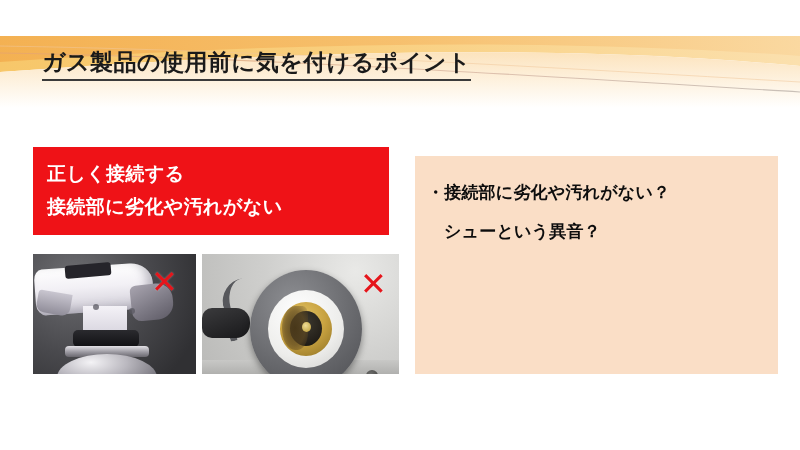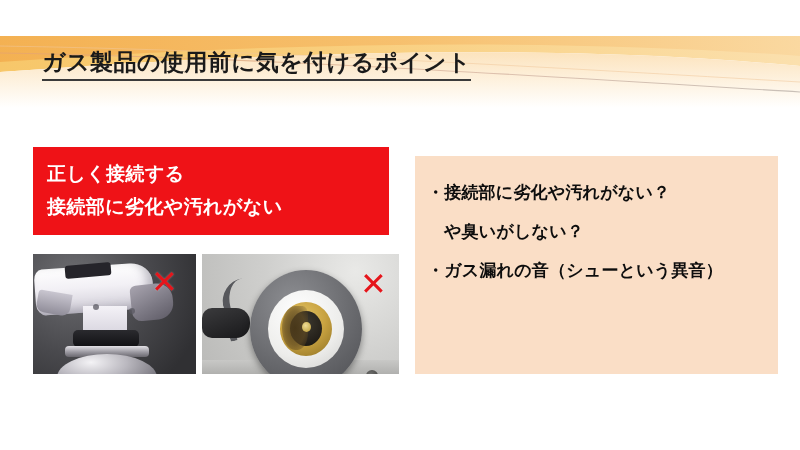--- a/index.html
+++ b/index.html
@@ -396,22 +396,21 @@
       <div class="plate-hole1"></div>
       <div class="plate-hole2"></div>
       <div class="plate-hole3"></div>
       <div class="x-mark x-right">✕</div>
     </div>
 
   </div>
 
   <div class="peach-panel">
     <div class="q-line">・接続部に劣化や汚れがない？</div>
-    <div class="q-line indent">や臭いがしない？</div>
-    <div class="q-line">・ガス漏れの音（シューという異音）</div>
+    <div class="q-line indent">シューという異音？</div>
   </div>
 
   <div class="footer-band">
     <svg width="800" height="52" viewBox="0 0 800 52" xmlns="http://www.w3.org/2000/svg">
       <defs>
         <linearGradient id="fgA" x1="0" y1="0" x2="1" y2="0">
           <stop offset="0" stop-color="#fdf0cf"></stop>
           <stop offset="0.35" stop-color="#fbe3ab"></stop>
           <stop offset="0.7" stop-color="#f8c977"></stop>
           <stop offset="1" stop-color="#f6b44f"></stop>

